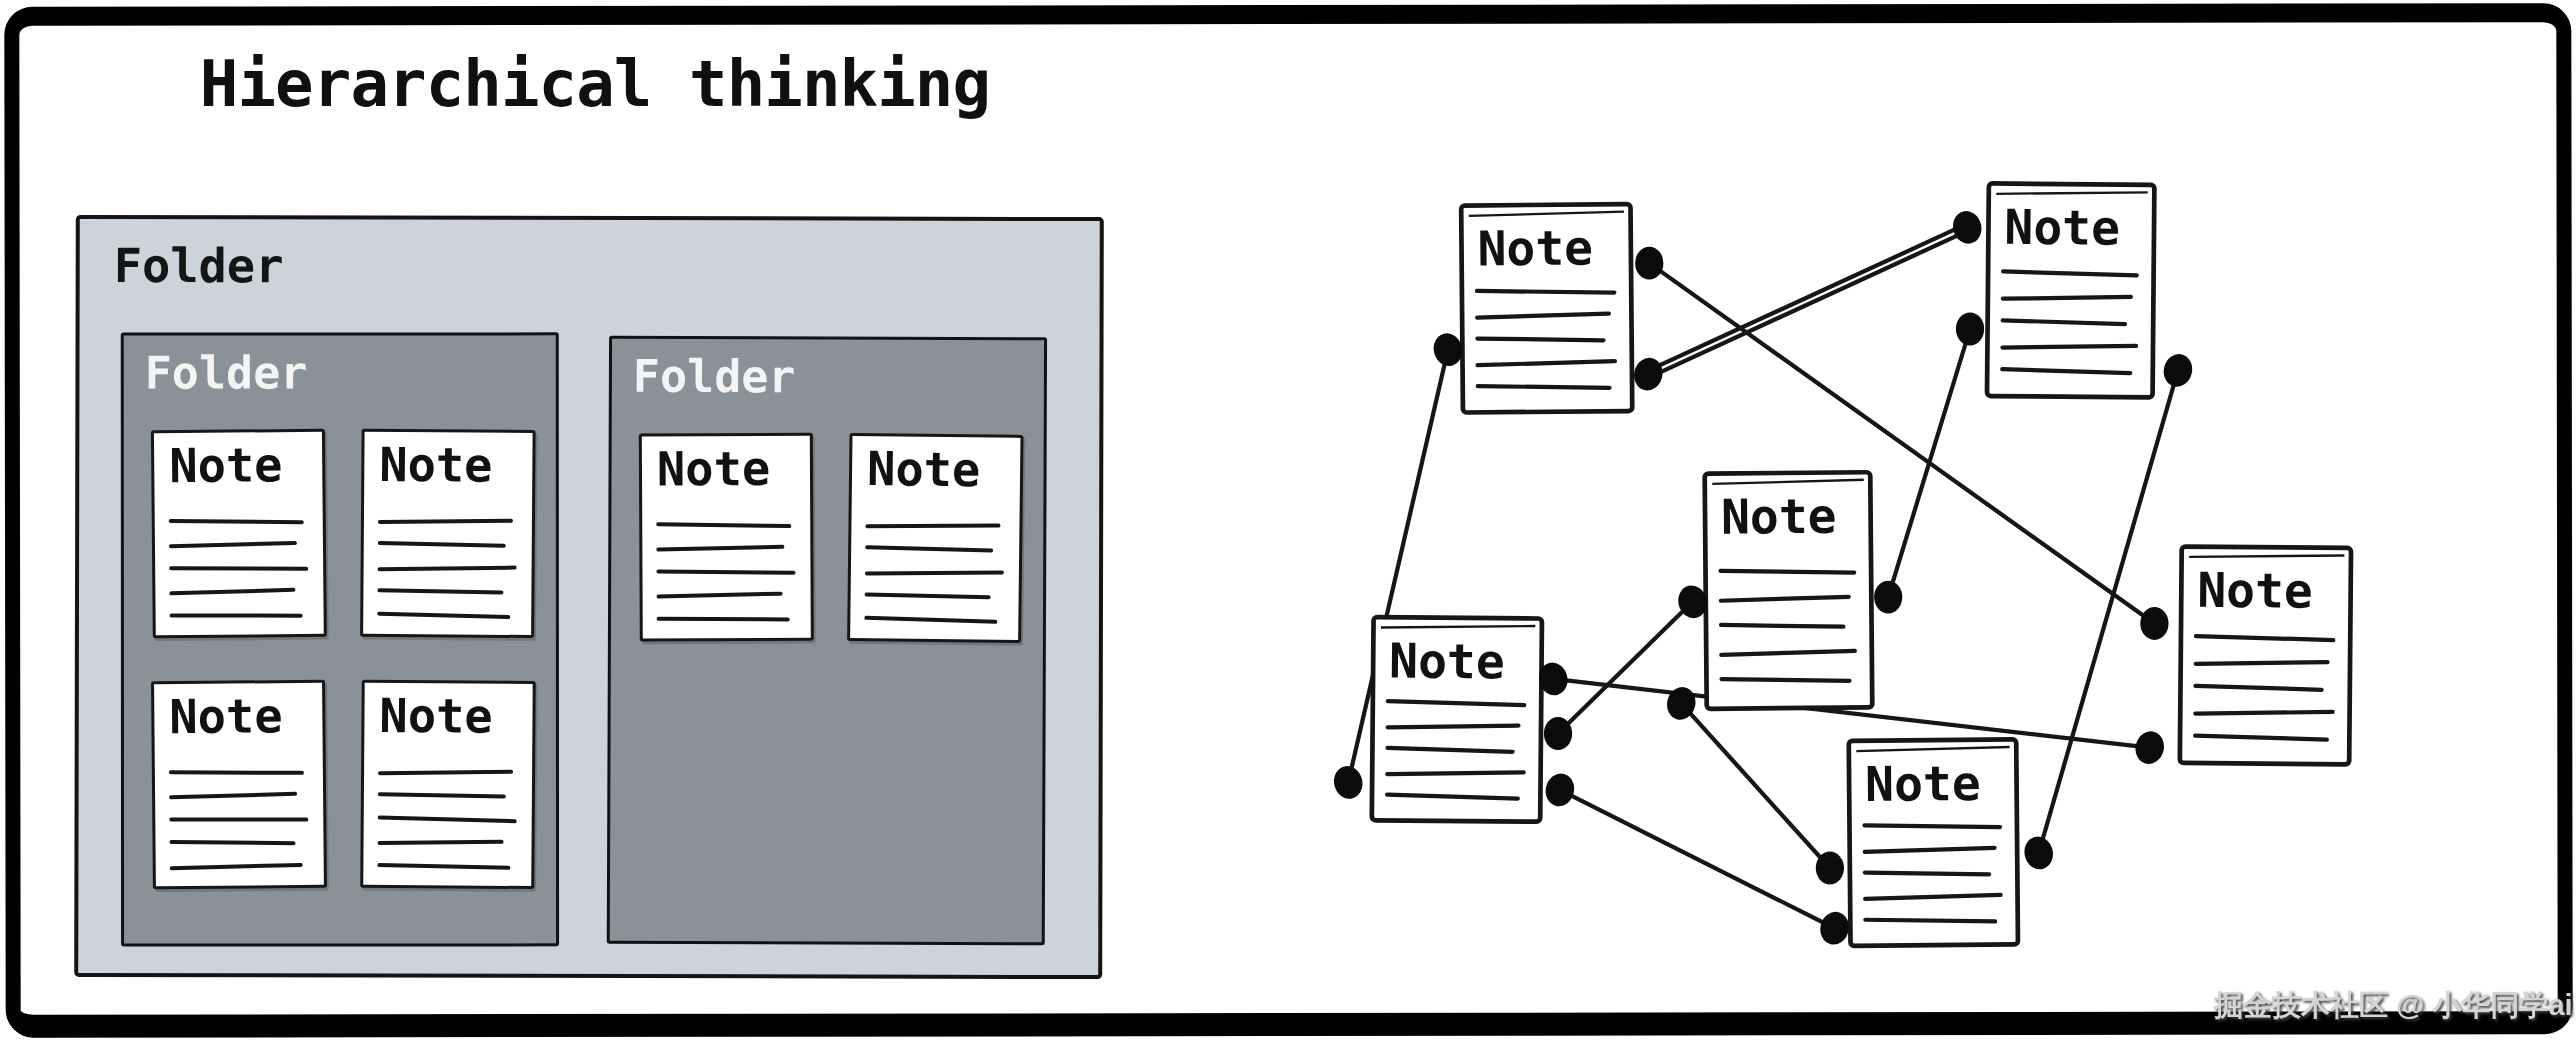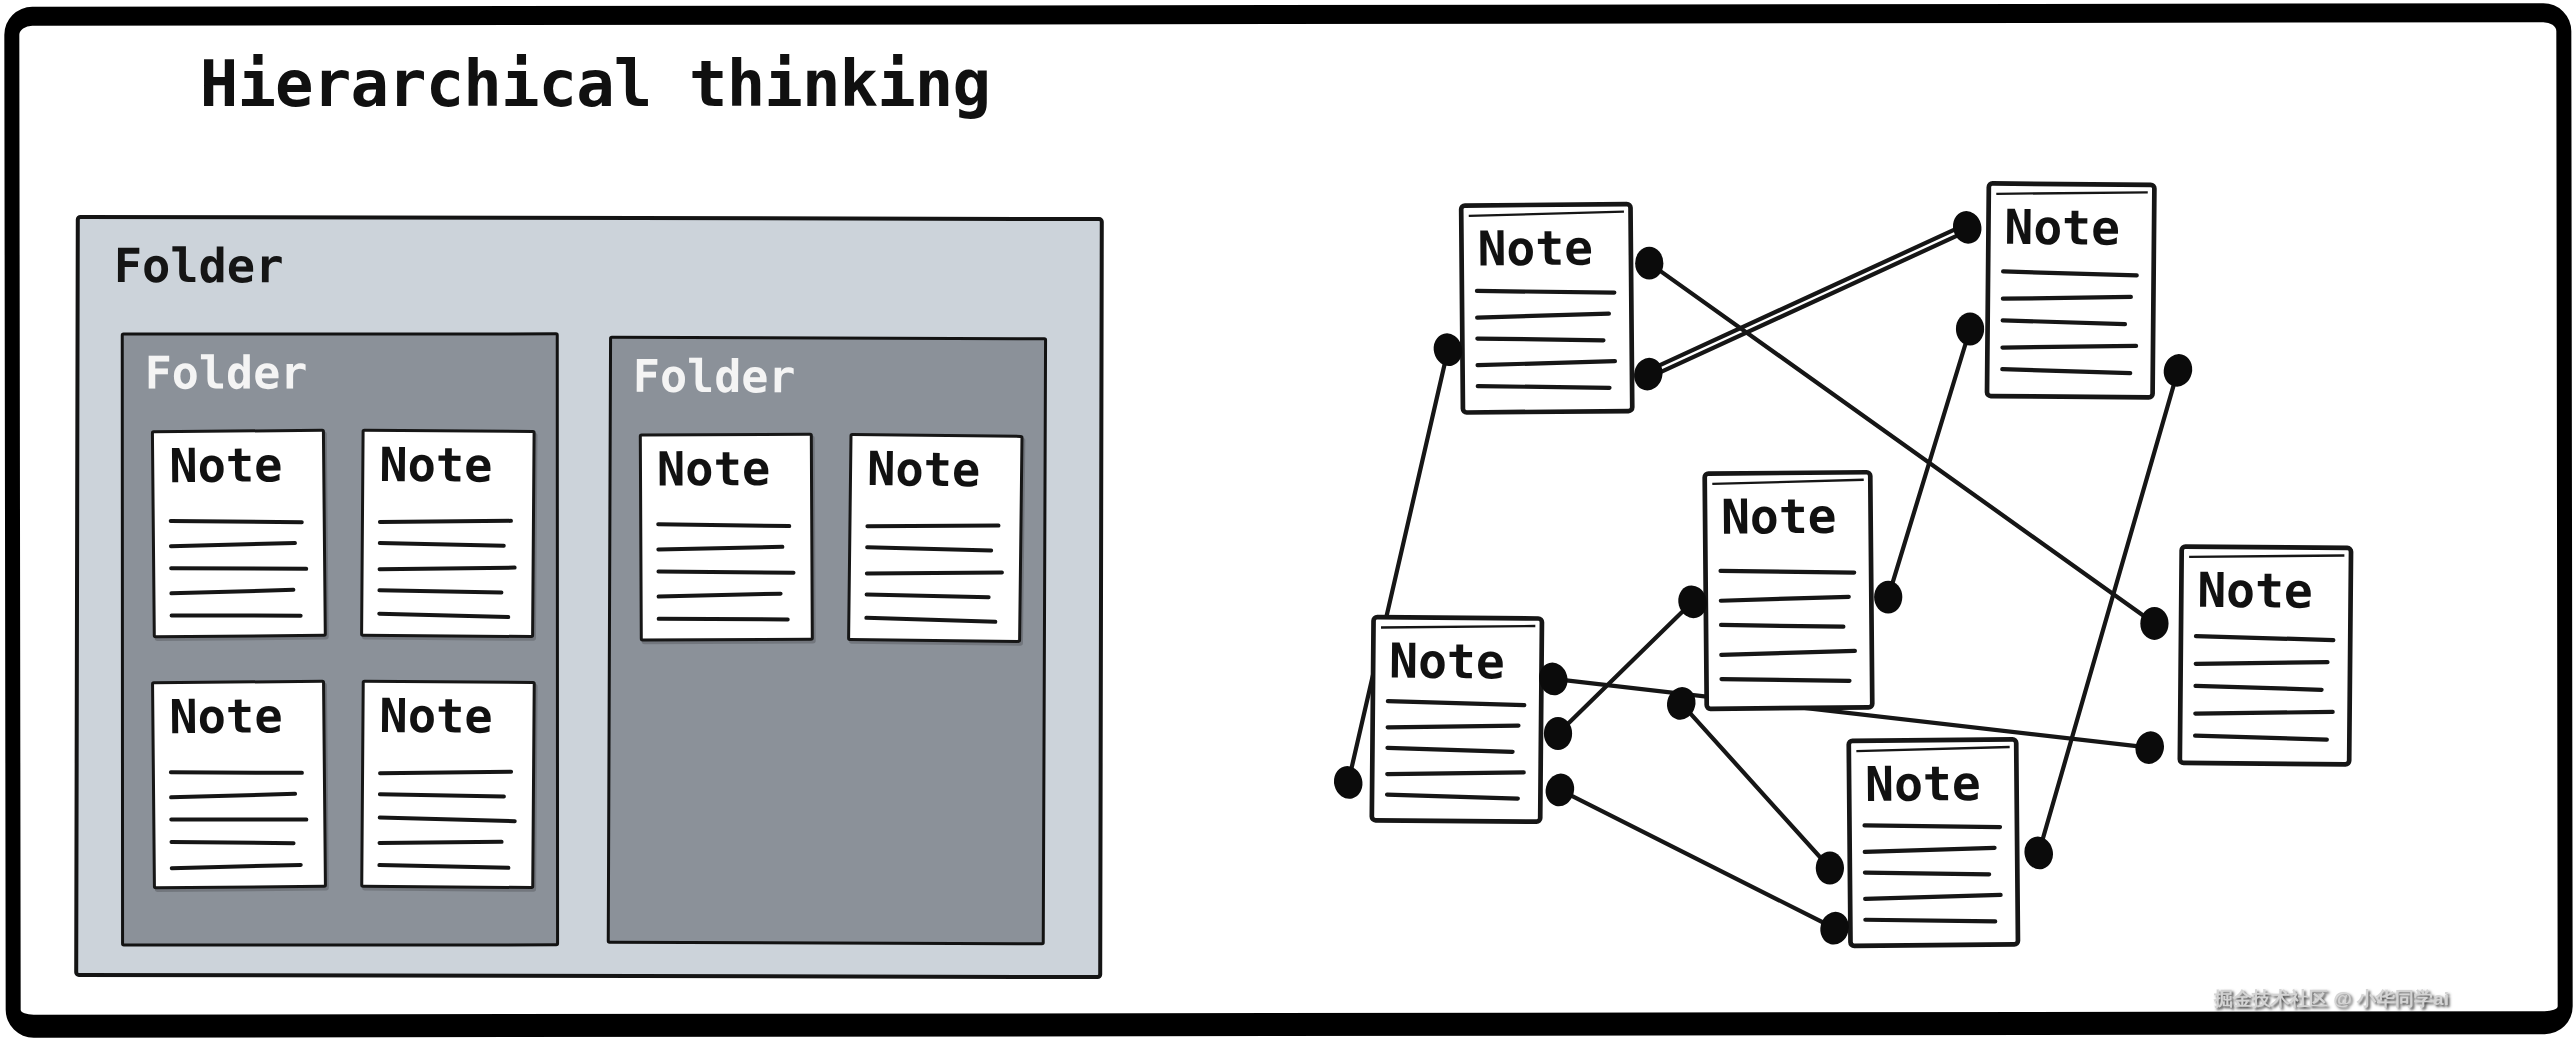--- a/index.html
+++ b/index.html
@@ -71,21 +71,21 @@
   .rule{
     position:absolute;height:3.8px;background:#161616;border-radius:1.9px;
   }
 
   
   .network{position:absolute;left:1318px;top:75px;width:1258px;height:984px;}
   .network text{font-family:"DejaVu Sans Mono", monospace;font-weight:bold;}
 
   .watermark{
     position:absolute;left:2214px;top:986px;
-    font-size:19px;font-weight:bold;
+    font-size:29px;font-weight:bold;
     font-family:"Liberation Sans", sans-serif;
     color:var(--wm,#d4d4d4);
     text-shadow:1.9px 1.9px 2.8px #3c3c3c;
     z-index:6;white-space:nowrap;
   }
 </style>
 </head>
 <body>
 
 <div class="canvas" style="--bg: #ffffff; --frame: #000000; --outer: #ccd3da; --sub: #8b9199; --note: #ffffff; --wm: #d4d4d4;">

